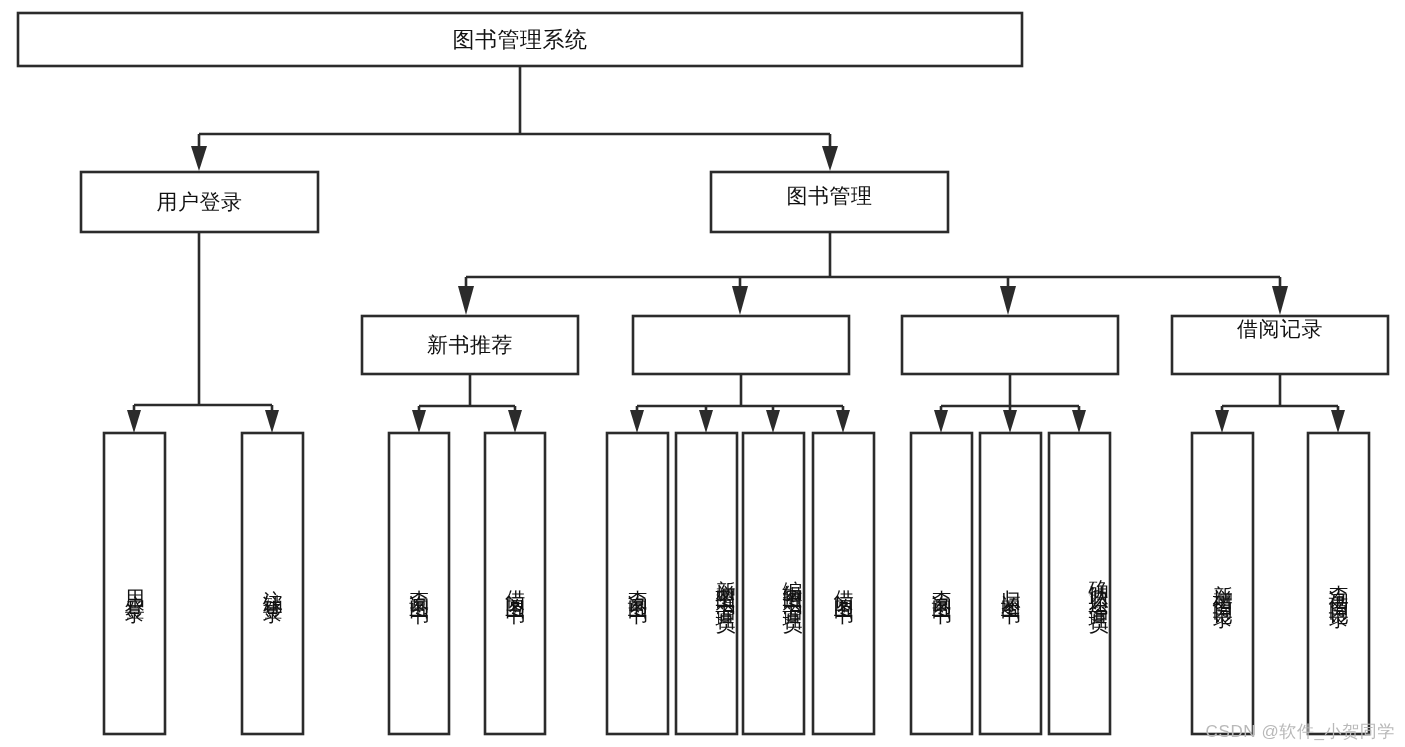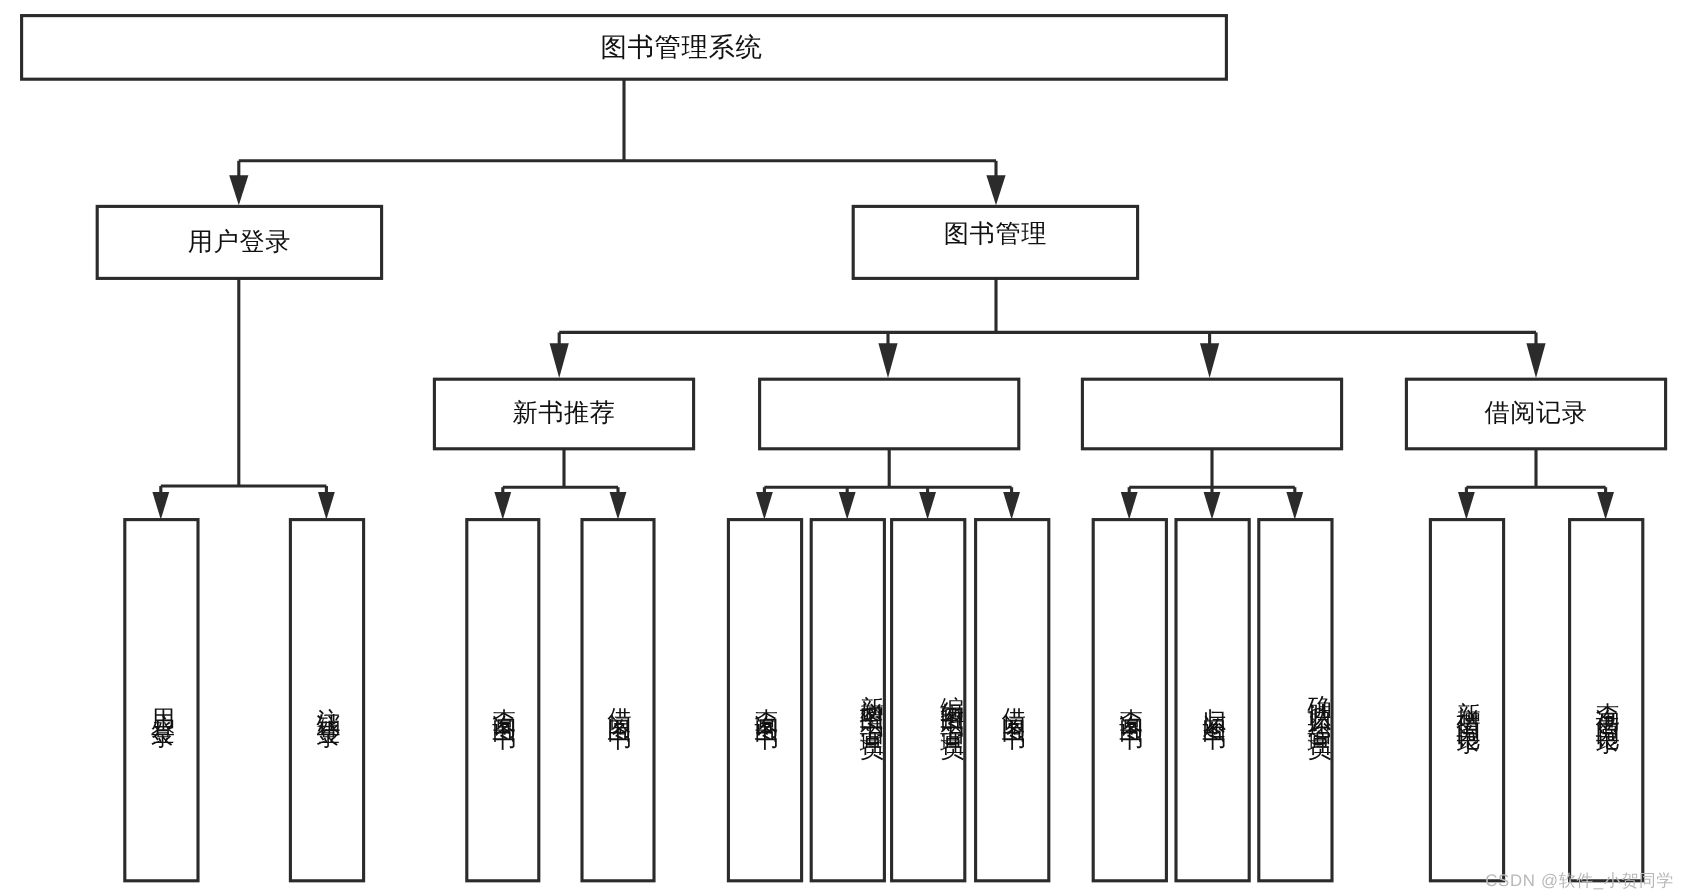--- a/index.html
+++ b/index.html
@@ -63,21 +63,21 @@
     text-orientation: upright;
     font-size: 20px;
     letter-spacing: 5px;
     align-items: center;
     justify-content: center;
   }
   .watermark {
     position: absolute;
     right: 10px;
     bottom: 4px;
-    font-size: 14px;
+    font-size: 17px;
     color: #b9b9b9;
     letter-spacing: 0.6px;
     user-select: none;
   }
 </style>
 </head>
 <body>
 
 <div id="diagram-root">
 
@@ -165,27 +165,27 @@
 
     <rect class="node-rect" x="911" y="433" width="61" height="301"></rect>
     <rect class="node-rect" x="980" y="433" width="61" height="301"></rect>
     <rect class="node-rect" x="1049" y="433" width="61" height="301"></rect>
 
     <rect class="node-rect" x="1192" y="433" width="61" height="301"></rect>
     <rect class="node-rect" x="1308" y="433" width="61" height="301"></rect>
 
   </svg>
 
-  <div class="node-label horizontal title" style="left:18px; top:13px; width:1004px; height:53px;margin-left:48px;">图书管理系统</div>
+  <div class="node-label horizontal title" style="left:18px; top:13px; width:1004px; height:53px;">图书管理系统</div>
 
   <div class="node-label horizontal" style="left:81px; top:172px; width:237px; height:60px;">用户登录</div>
   <div class="node-label horizontal" style="left:711px; top:172px; width:237px; height:48px;">图书管理</div>
 
   <div class="node-label horizontal" style="left:362px; top:316px; width:216px; height:58px;">新书推荐</div>
-  <div class="node-label horizontal" style="left:1172px; top:316px; width:216px; height:58px;">借阅记录</div>
+  <div class="node-label horizontal" style="left:1172px; top:300px; width:216px; height:58px;">借阅记录</div>
 
   <div class="node-label vertical" style="left:104px; top:433px; width:61px; height:301px;">用户登录</div>
   <div class="node-label vertical" style="left:242px; top:433px; width:61px; height:301px;">注销登录</div>
 
   <div class="node-label vertical" style="left:389px; top:433px; width:60px; height:301px;">查询图书</div>
   <div class="node-label vertical" style="left:485px; top:433px; width:60px; height:301px;">借阅图书</div>
 
   <div class="node-label vertical" style="left:607px; top:433px; width:61px; height:301px;">查询图书</div>
   <div class="node-label vertical" style="left:676px; top:433px; width:61px; height:301px; align-items:flex-start; padding-top:6px; box-sizing:border-box;">新增图书（管理员）</div>
   <div class="node-label vertical" style="left:743px; top:433px; width:61px; height:301px; align-items:flex-start; padding-top:6px; box-sizing:border-box;">编辑图书（管理员）</div>

